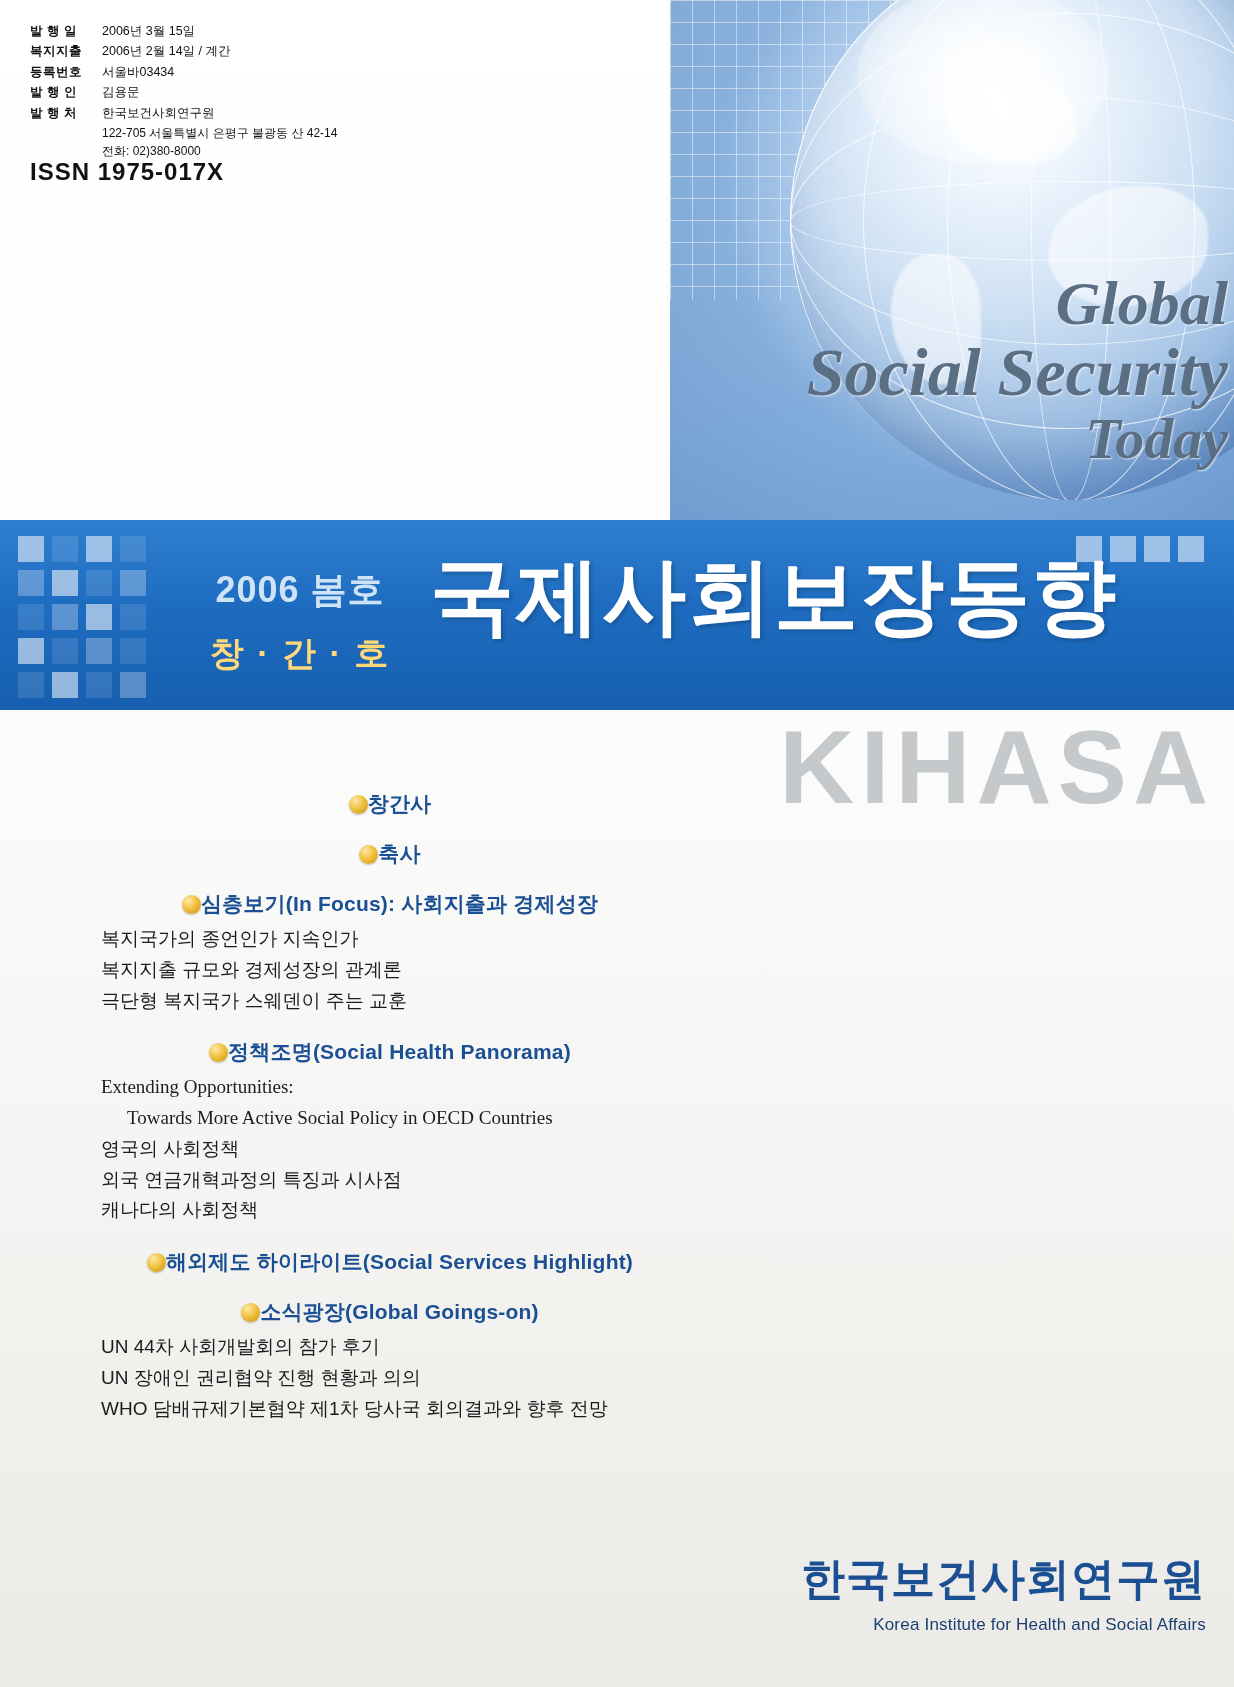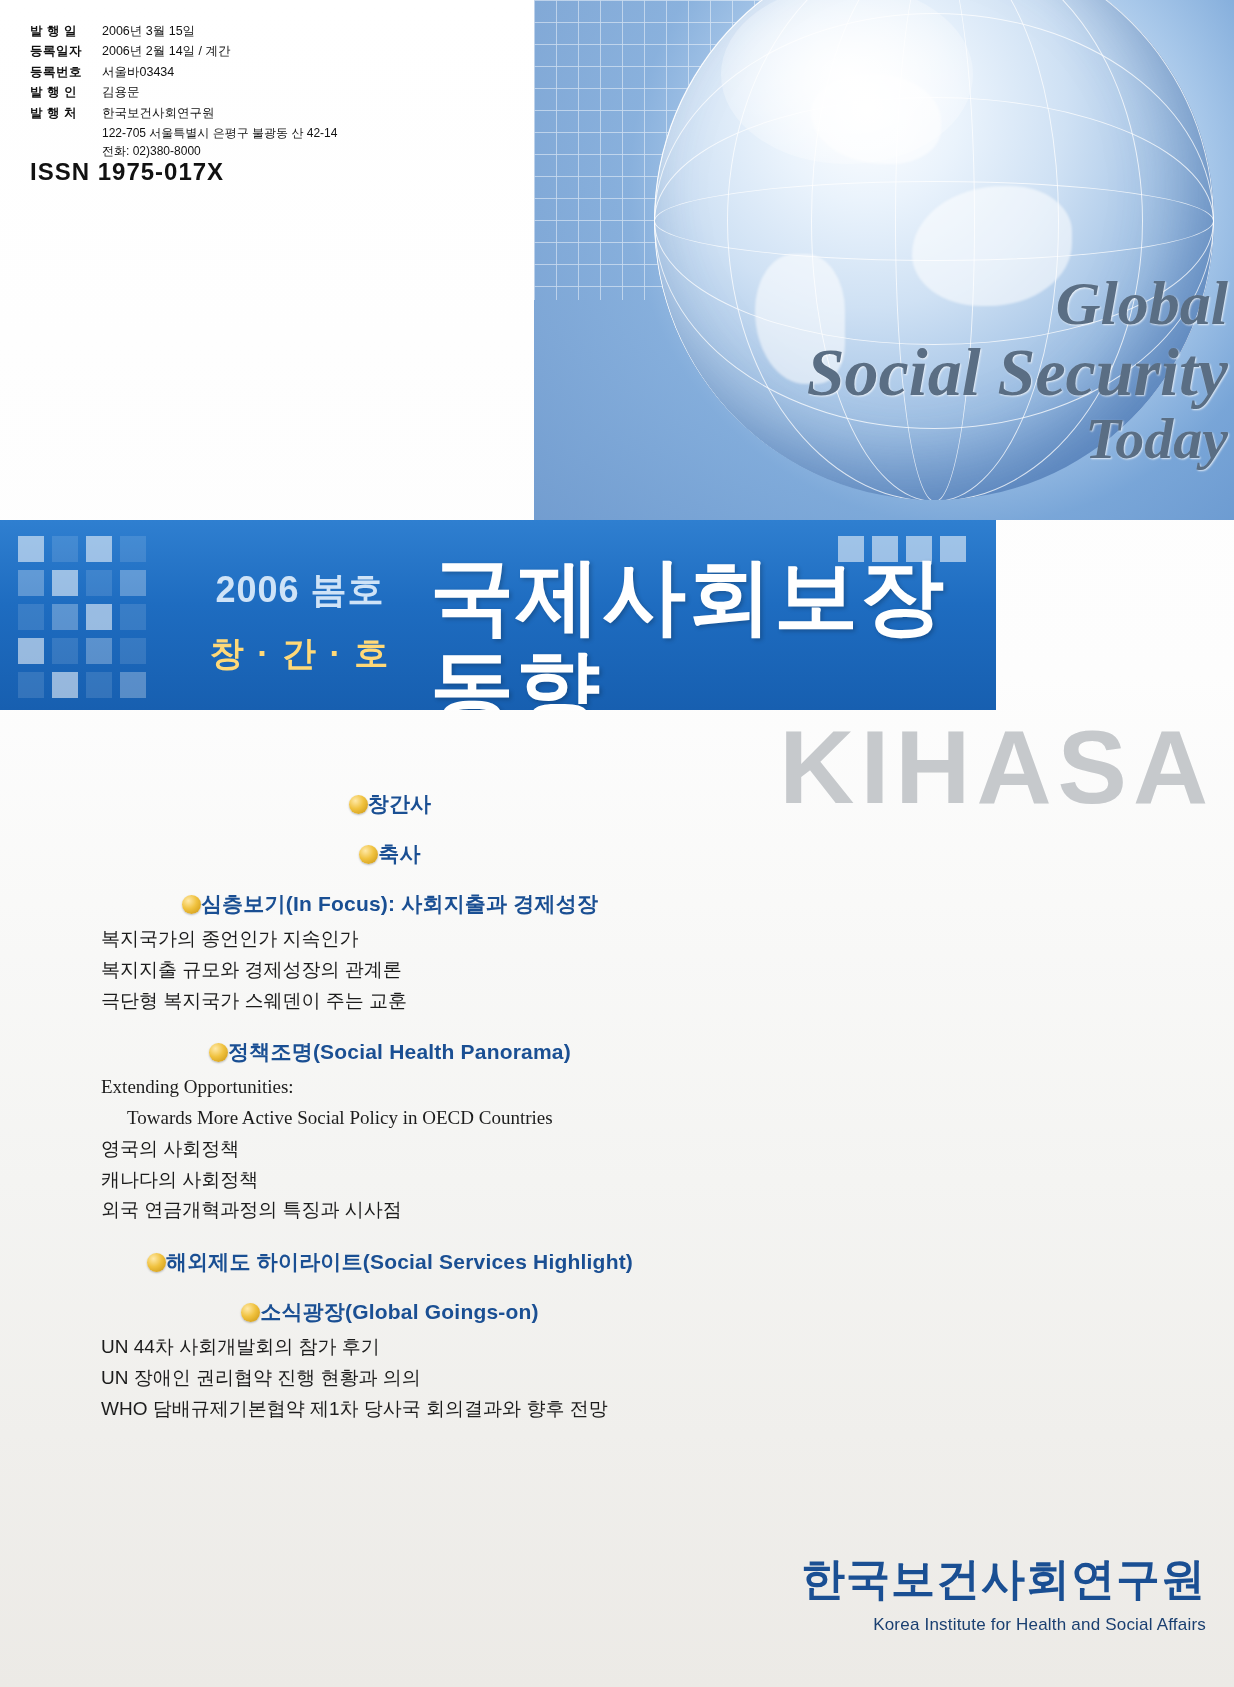--- a/index.html
+++ b/index.html
@@ -55,21 +55,21 @@
     font-weight: bold;
     letter-spacing: 1px;
     color: #111;
   }
 
   
   .art {
     position: absolute;
     right: 0;
     top: 0;
-    width: 700px;
+    width: 564px;
     height: 520px;
     overflow: hidden;
   }
   .art-bg {
     position: absolute;
     inset: 0;
     background:
       radial-gradient(circle at 62% 36%, rgba(255,255,255,0.95) 0%, rgba(226,238,250,0.9) 22%, rgba(168,200,234,0.85) 45%, rgba(120,165,215,0.8) 62%, rgba(92,140,198,0.75) 100%),
       linear-gradient(135deg, #dce9f7 0%, #b9d2ee 40%, #8fb6e0 70%, #6f9ed6 100%);
   }
@@ -144,21 +144,21 @@
   }
   .art-title .l1 { font-size: 62px; }
   .art-title .l2 { font-size: 68px; margin-top: 4px; }
   .art-title .l3 { font-size: 58px; margin-top: 4px; }
 
   
   .band {
     position: absolute;
     left: 0;
     top: 520px;
-    width: 996px;
+    width: 1234px;
     height: 190px;
     background: linear-gradient(to bottom, #2f7fd0 0%, #1e6cc0 45%, #175fb0 100%);
     overflow: hidden;
   }
   .band-squares-left {
     position: absolute;
     left: 18px;
     top: 16px;
     display: grid;
     grid-template-columns: repeat(4, 26px);
@@ -288,21 +288,21 @@
 <body>
 
 <div class="page">
 
   <div class="imprint">
     <div class="imprint-row">
       <span class="imprint-label">발 행 일</span>
       <span class="imprint-value">2006년 3월 15일</span>
     </div>
     <div class="imprint-row">
-      <span class="imprint-label">등록일자</span>
+      <span class="imprint-label">복지지출</span>
       <span class="imprint-value">2006년 2월 14일 / 계간</span>
     </div>
     <div class="imprint-row">
       <span class="imprint-label">등록번호</span>
       <span class="imprint-value">서울바03434</span>
     </div>
     <div class="imprint-row">
       <span class="imprint-label">발 행 인</span>
       <span class="imprint-value">김용문</span>
     </div>
@@ -408,22 +408,22 @@
 
     <div class="entry">
       <div class="entry-head">
         <span class="bullet"></span>
         <span class="entry-title">정책조명(Social Health Panorama)</span>
       </div>
       <ul class="sub-list">
         <li class="serif">Extending Opportunities:</li>
         <li class="serif indent">Towards More Active Social Policy in OECD Countries</li>
         <li>영국의 사회정책</li>
+        <li>외국 연금개혁과정의 특징과 시사점</li>
         <li>캐나다의 사회정책</li>
-        <li>외국 연금개혁과정의 특징과 시사점</li>
       </ul>
     </div>
 
     <div class="entry">
       <div class="entry-head">
         <span class="bullet"></span>
         <span class="entry-title">해외제도 하이라이트(Social Services Highlight)</span>
       </div>
     </div>
 

